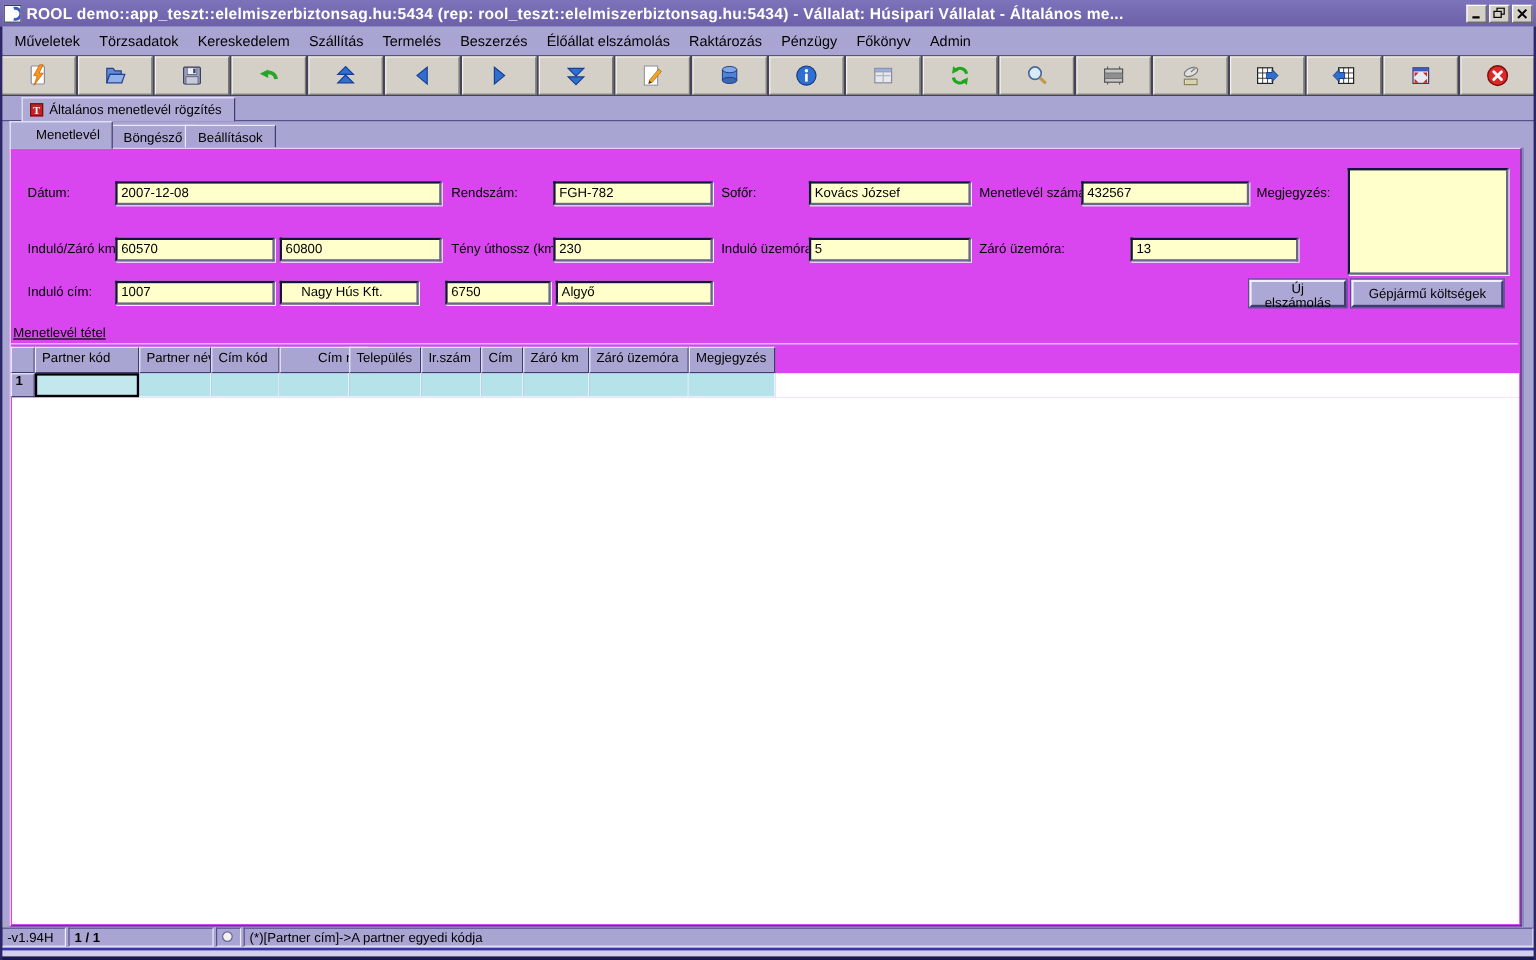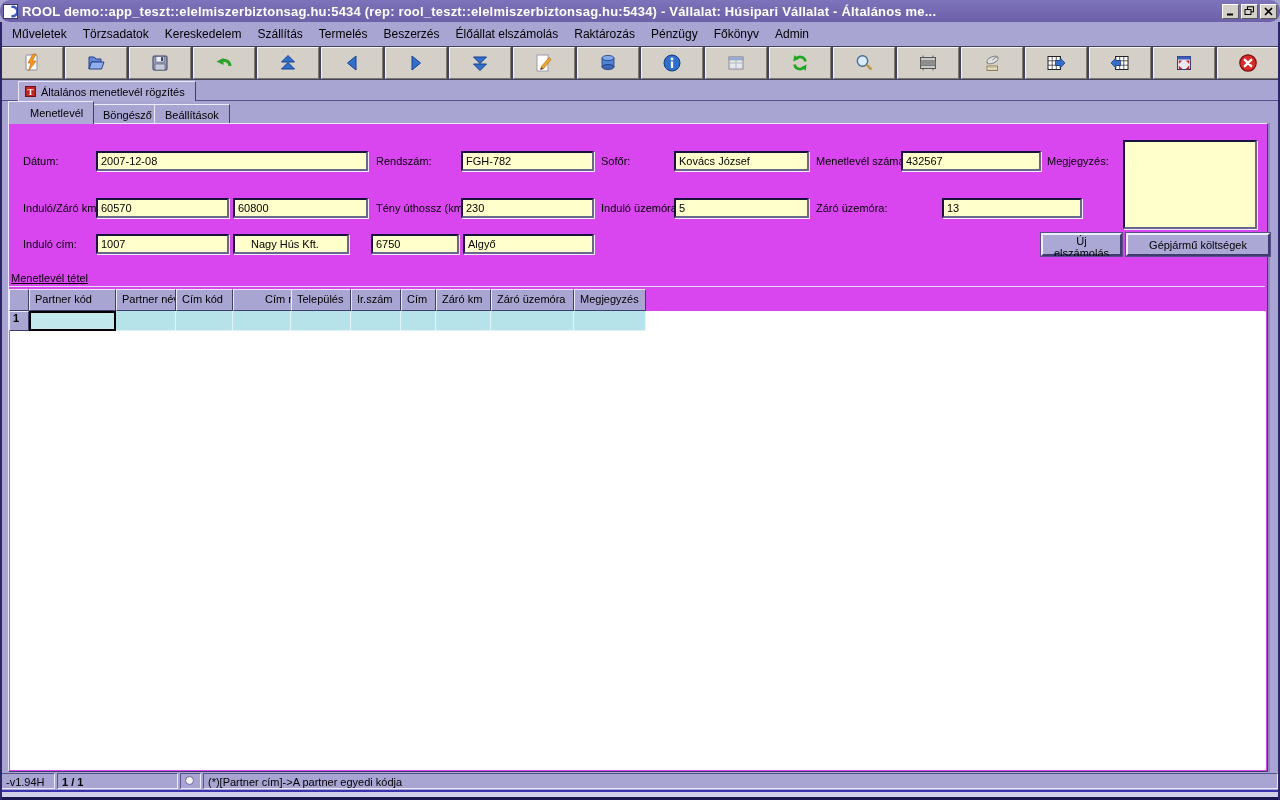--- a/index.html
+++ b/index.html
@@ -6,21 +6,21 @@
   html,body { width:1280px; height:800px; overflow:hidden; }
   .stage {
     position:relative; width:1280px; height:800px;
     background:#a9a5d2;
     font-family:"Liberation Sans", sans-serif; font-size:11px; color:#000;
   }
   
   .titlebar {
     position:absolute; top:0; left:0; width:1280px; height:22px;
     background:linear-gradient(to bottom,#7d73ba,#6c61a8);
-    display:flex; align-items:center; padding:0 3px; gap:4px;border-radius:10px;
+    display:flex; align-items:center; padding:0 3px; gap:4px;
   }
   .appicon { width:15px; height:15px; background:#fff; border:1px solid #3a3a6a;
     display:inline-flex; align-items:center; justify-content:center; flex:0 0 auto; }
   .title { color:#fff; font-weight:bold; font-size:13px; white-space:nowrap;
     overflow:hidden; flex:1 1 auto; letter-spacing:0.2px; }
   .winbtns { display:flex; gap:2px; flex:0 0 auto; }
   .winbtn { width:17px; height:15px; background:#d4d0c8;
     border:1px solid; border-color:#fff #5a5a5a #5a5a5a #fff;
     display:inline-flex; align-items:center; justify-content:center; padding:0; cursor:default; }
   
@@ -316,21 +316,21 @@
     <input class="finput" style="left: 665px; top: 74px; width: 135px;" value="5">
     <span class="flabel" style="left:807px;top:78px;">Záró üzemóra:</span>
     <input class="finput" style="left: 892px; top: 74px; width: 140px; margin-left: 41px;" value="13">
 
     <span class="flabel" style="left:14px;top:114px;">Induló cím:</span>
     <input class="finput" style="left: 87px; top: 110px; width: 133px;" value="1007">
     <input class="finput" style="left: 224px; top: 110px; width: 116px; padding-left: 16px;" value="Nagy Hús Kft.">
     <input class="finput" style="left: 362px; top: 110px; width: 88px;" value="6750">
     <input class="finput" style="left: 454px; top: 110px; width: 131px;" value="Algyő">
     <button class="pbtn" style="left:1032px;top:109px;width:81px;">Új elszámolás</button>
-    <button class="pbtn" style="left:1117px;top:109px;width:144px;">Gépjármű költségek</button>
+    <button class="pbtn" style="left:1117px;top:109px;width:127px;">Gépjármű költségek</button>
 
     <span class="gridlabel">Menetlevél tétel</span>
     <div class="gridsep"></div>
 
     <div class="whiteA"></div>
     <div class="whiteB"></div>
 
     <div class="hcell" style="left:0;width:20px;"></div>
     <div class="hcell" style="left:20px;width:87px;">Partner kód</div>
     <div class="hcell" style="left:107px;width:60px;">Partner név</div>

